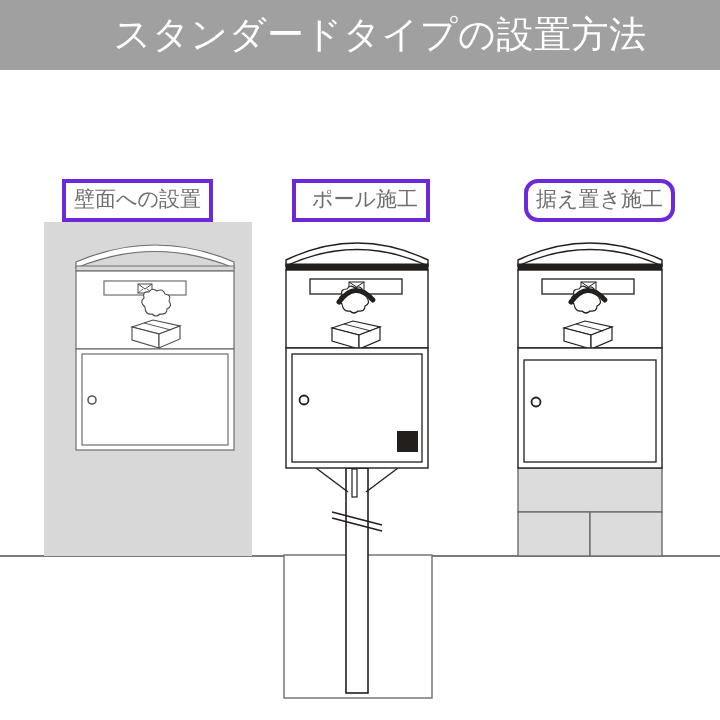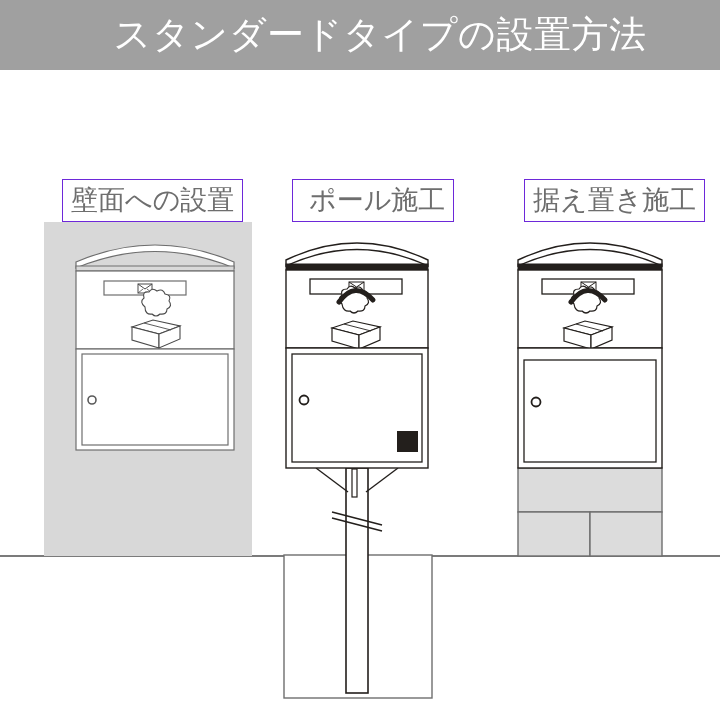--- a/index.html
+++ b/index.html
@@ -32,32 +32,32 @@
     position:absolute;left:16px;top:82px;
     color:#d6443c;
     font-size:24px;
     letter-spacing:0.5px;
     white-space:nowrap;
   }
 
   
   .col-label{
     position:absolute;
-    border:1px solid #6d28d9;
+    border:4px solid #6d28d9;
     color:#6e6e6e;
     background:#ffffff;
-    font-size:27px;
+    font-size:21px;
     line-height:1;
     padding:6px 8px 8px 8px;
     white-space:nowrap;
     box-sizing:border-box;
   }
   #label-wall{left:62px;top:179px;}
   #label-pole{left:292px;top:179px;padding-left:16px;}
-  #label-stand{left:524px;top:179px;}
+  #label-stand{left:524px;top:179px;border-radius:14px;}
 
   
   .ground-line{
     position:absolute;left:0;top:555px;width:720px;height:0;
     border-top:2px solid #7b7b7b;
   }
 
   
   .scene{position:absolute;}
   #scene-wall{left:40px;top:222px;}

